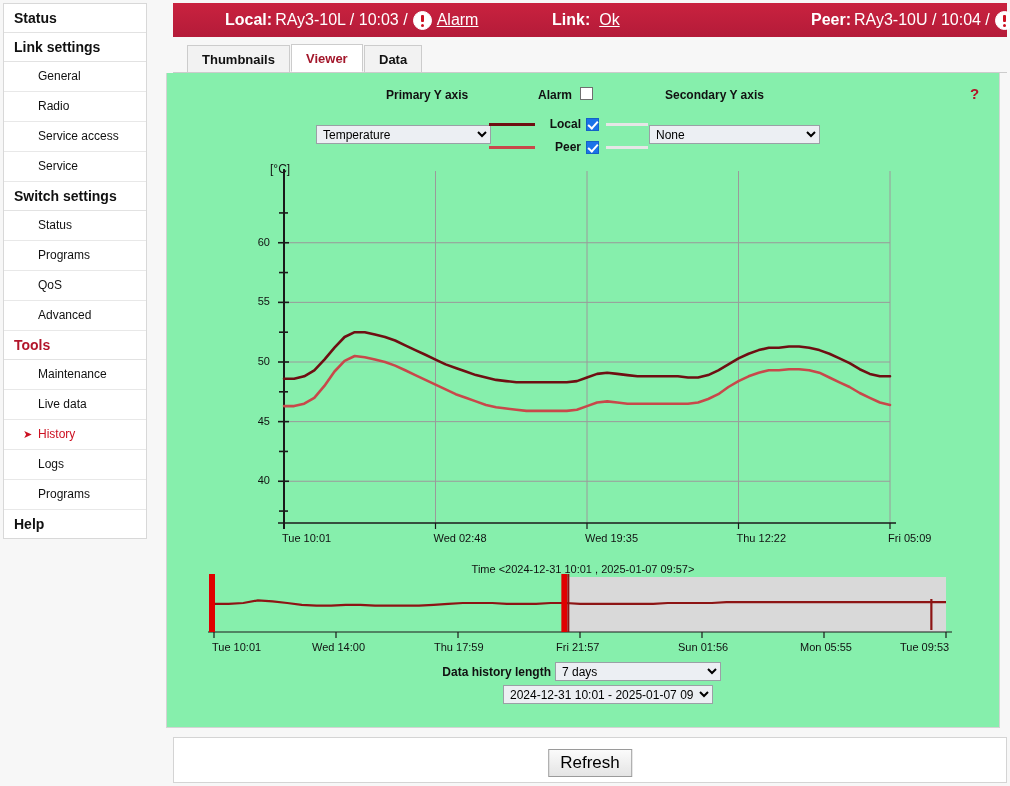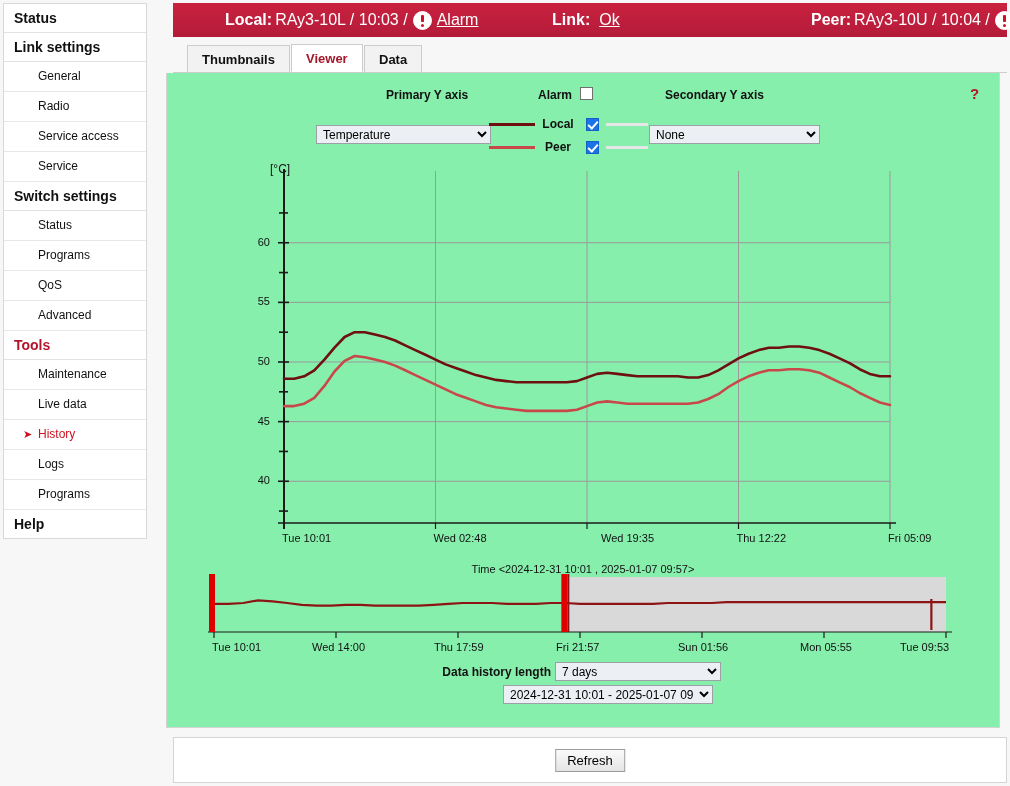--- a/index.html
+++ b/index.html
@@ -119,21 +119,21 @@
     position: absolute; left: 173px; top: 737px;
     width: 834px; height: 46px;
     background: #fff;
     border: 1px solid #d4d4d4;
     box-sizing: border-box;
   }
   #refresh-btn {
     position: absolute; left: 50%; top: 11px;
     transform: translateX(-50%);
     font-family: "Liberation Sans", sans-serif;
-    font-size: 13px;
+    font-size: 17px;
     padding: 3px 11px;
     background: linear-gradient(#fbfbfb, #e4e4e4);
     border: 1px solid #9a9a9a;
     color: #000;
     cursor: pointer;
   }
 
   
   .ctl-title {
     position: absolute; font-size: 12px; font-weight: bold; color: #111;
@@ -156,21 +156,21 @@
     color: #000;
     padding: 1px 2px;
     box-sizing: border-box;
   }
   #sel-primary   { left: 149px; top: 52px; width: 175px; height: 19px; }
   #sel-secondary { left: 482px; top: 52px; width: 171px; height: 19px; }
 
   .legend-row { position: absolute; height: 16px; display: flex; align-items: center; }
   .legend-swatch { width: 46px; height: 3px; display: inline-block; }
   .legend-name {
-    width: 46px; text-align: center; font-size: 12px;
+    width: 46px; text-align: right; font-size: 12px;
     font-weight: bold; color: #111; margin-right: 5px;
   }
   .cbx {
     width: 13px; height: 13px;
     border: 1px solid #6f6f6f;
     background: #fff;
     box-sizing: border-box;
     position: relative;
     cursor: pointer;
     display: inline-block;
@@ -339,21 +339,21 @@
           <polyline points="117.0,305.7 127.1,305.7 137.2,303.3 147.3,297.3 157.4,286.6 167.5,274.7 177.6,264.0 187.7,259.2 197.8,259.2 207.9,261.6 218.0,264.0 228.1,267.5 238.2,272.3 248.3,277.1 258.4,281.8 268.5,286.6 278.6,291.4 288.7,295.0 298.8,298.5 308.9,302.1 319.0,304.5 329.1,306.9 339.2,308.1 349.3,309.3 359.4,309.3 369.5,309.3 379.6,309.3 389.7,309.3 399.8,309.3 409.9,308.1 420.0,304.5 430.1,300.9 440.2,299.7 450.3,300.9 460.4,302.1 470.5,303.3 480.6,303.3 490.7,303.3 500.8,303.3 510.9,303.3 521.0,304.5 531.1,304.5 541.2,302.1 551.3,297.3 561.4,291.4 571.5,285.4 581.6,280.7 591.7,277.1 601.8,274.7 611.9,274.7 622.0,273.5 632.1,273.5 642.2,274.7 652.3,277.1 662.4,280.7 672.5,285.4 682.6,290.2 692.7,296.2 702.8,300.9 712.9,303.3 723.0,303.3" fill="none" stroke="#6e0f12" stroke-width="2.6" stroke-linejoin="round" stroke-linecap="round"></polyline>
           <polyline points="117.0,333.1 127.1,333.1 137.2,330.7 147.3,324.8 157.4,312.9 167.5,298.5 177.6,287.8 187.7,283.0 197.8,284.2 207.9,286.6 218.0,289.0 228.1,292.6 238.2,297.3 248.3,302.1 258.4,306.9 268.5,311.7 278.6,316.4 288.7,321.2 298.8,324.8 308.9,328.4 319.0,331.9 329.1,334.3 339.2,335.5 349.3,336.7 359.4,337.9 369.5,337.9 379.6,337.9 389.7,337.9 399.8,337.9 409.9,336.7 420.0,333.1 430.1,329.5 440.2,328.4 450.3,329.5 460.4,330.7 470.5,330.7 480.6,330.7 490.7,330.7 500.8,330.7 510.9,330.7 521.0,330.7 531.1,329.5 541.2,326.0 551.3,321.2 561.4,314.0 571.5,308.1 581.6,303.3 591.7,299.7 601.8,297.3 611.9,297.3 622.0,296.2 632.1,296.2 642.2,297.3 652.3,299.7 662.4,304.5 672.5,309.3 682.6,314.0 692.7,320.0 702.8,324.8 712.9,329.5 723.0,331.9" fill="none" stroke="#c8484a" stroke-width="2.6" stroke-linejoin="round" stroke-linecap="round"></polyline>
         </svg>
         <div class="ytick-label" style="left: 77px; top: 401.259px;">40</div>
         <div class="ytick-label" style="left: 77px; top: 341.63px;">45</div>
         <div class="ytick-label" style="left: 77px; top: 282px;">50</div>
         <div class="ytick-label" style="left: 77px; top: 222.37px;">55</div>
         <div class="ytick-label" style="left: 77px; top: 162.741px;">60</div>
         <div class="xtick-label" style="left: 115px; top: 459px;">Tue 10:01</div>
         <div class="xtick-label" style="left: 266.5px; top: 459px;">Wed 02:48</div>
-        <div class="xtick-label" style="left: 418px; top: 459px; margin-left: 16px;">Wed 19:35</div>
+        <div class="xtick-label" style="left: 418px; top: 459px;">Wed 19:35</div>
         <div class="xtick-label" style="left: 569.5px; top: 459px;">Thu 12:22</div>
         <div class="xtick-label" style="left: 721px; top: 459px;">Fri 05:09</div>
         <svg width="834" height="655" style="position: absolute; left: 0px; top: 0px;">
           <rect x="398.36" y="504" width="380.64" height="55" fill="#d9d9d9"></rect>
           <polyline points="47.0,530.9 61.6,530.9 76.3,530.0 90.9,527.4 105.6,528.3 120.2,530.0 134.8,531.8 149.5,532.6 164.1,532.6 178.8,531.8 193.4,531.8 208.0,532.6 222.7,532.6 237.3,532.6 252.0,532.6 266.6,531.8 281.2,530.9 295.9,530.0 310.5,530.0 325.2,530.0 339.8,530.9 354.4,530.9 369.1,530.9 383.7,530.0 398.4,530.0 413.0,530.9 427.6,530.9 442.3,530.9 456.9,530.9 471.6,530.9 486.2,530.9 500.8,530.0 515.5,530.0 530.1,530.0 544.8,530.0 559.4,529.1 574.0,529.1 588.7,529.1 603.3,529.1 618.0,529.1 632.6,529.1 647.2,529.1 661.9,529.1 676.5,529.1 691.2,529.1 705.8,529.1 720.4,529.1 735.1,529.1 749.7,529.1 764.4,529.1 779.0,529.1" fill="none" stroke="#8d1414" stroke-width="2.2"></polyline>
           <line x1="41" y1="559" x2="785" y2="559" stroke="#1a1a1a" stroke-width="1.2"></line>
           <line x1="47" y1="559" x2="47" y2="565" stroke="#1a1a1a" stroke-width="1.2"></line>
           <line x1="169" y1="559" x2="169" y2="565" stroke="#1a1a1a" stroke-width="1.2"></line>
           <line x1="291" y1="559" x2="291" y2="565" stroke="#1a1a1a" stroke-width="1.2"></line>
           <line x1="413" y1="559" x2="413" y2="565" stroke="#1a1a1a" stroke-width="1.2"></line>

